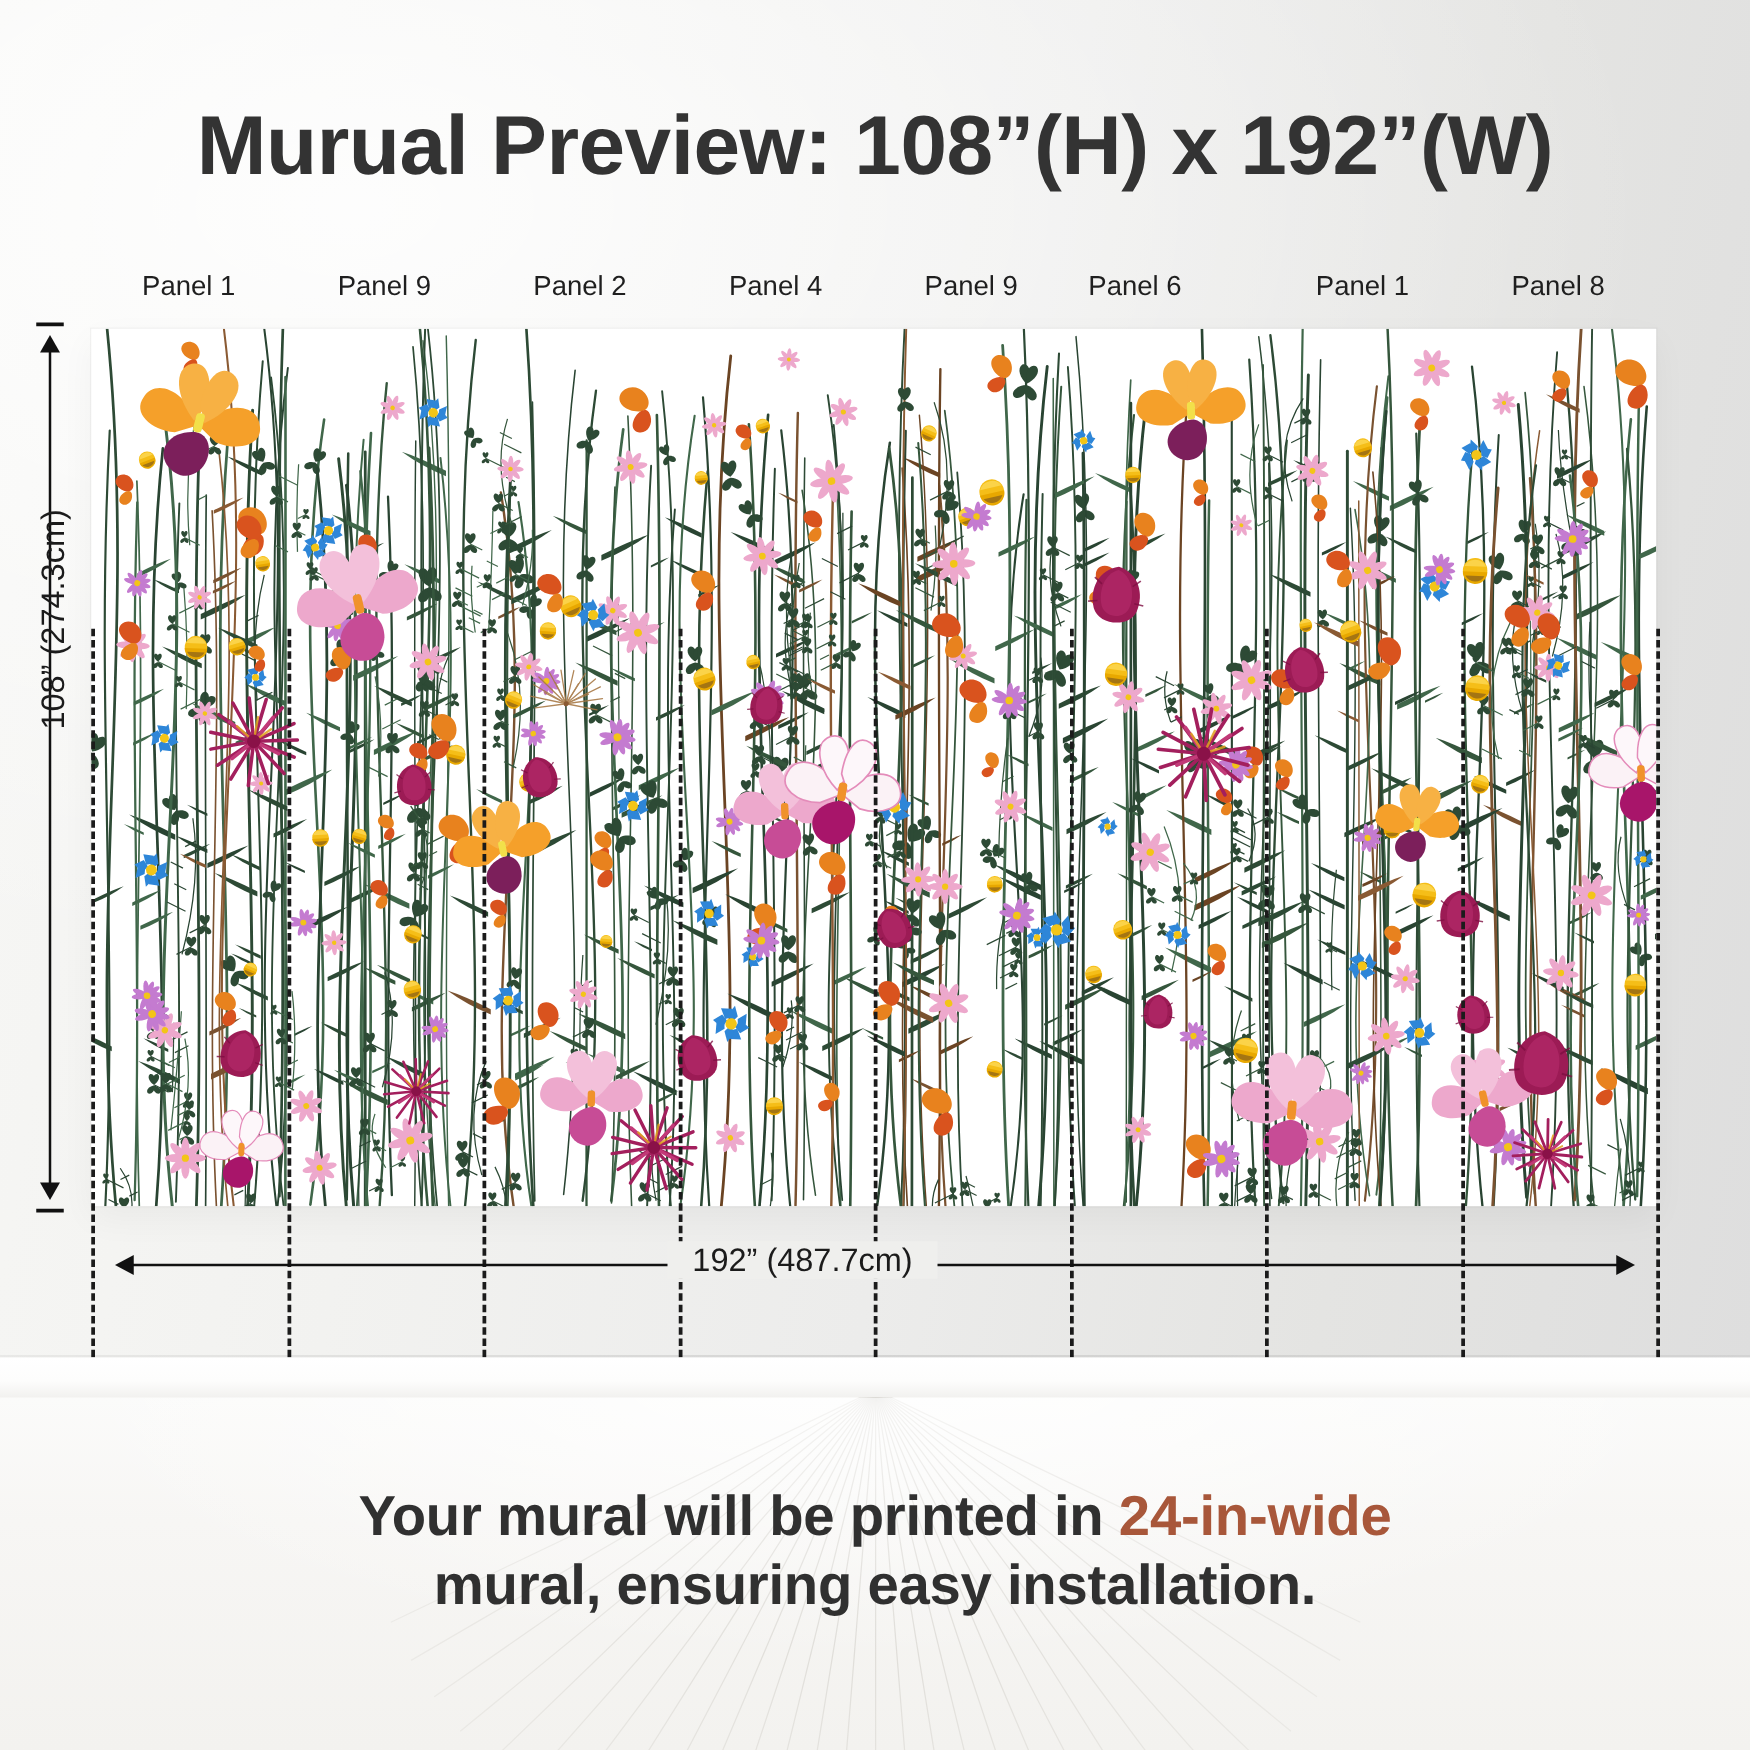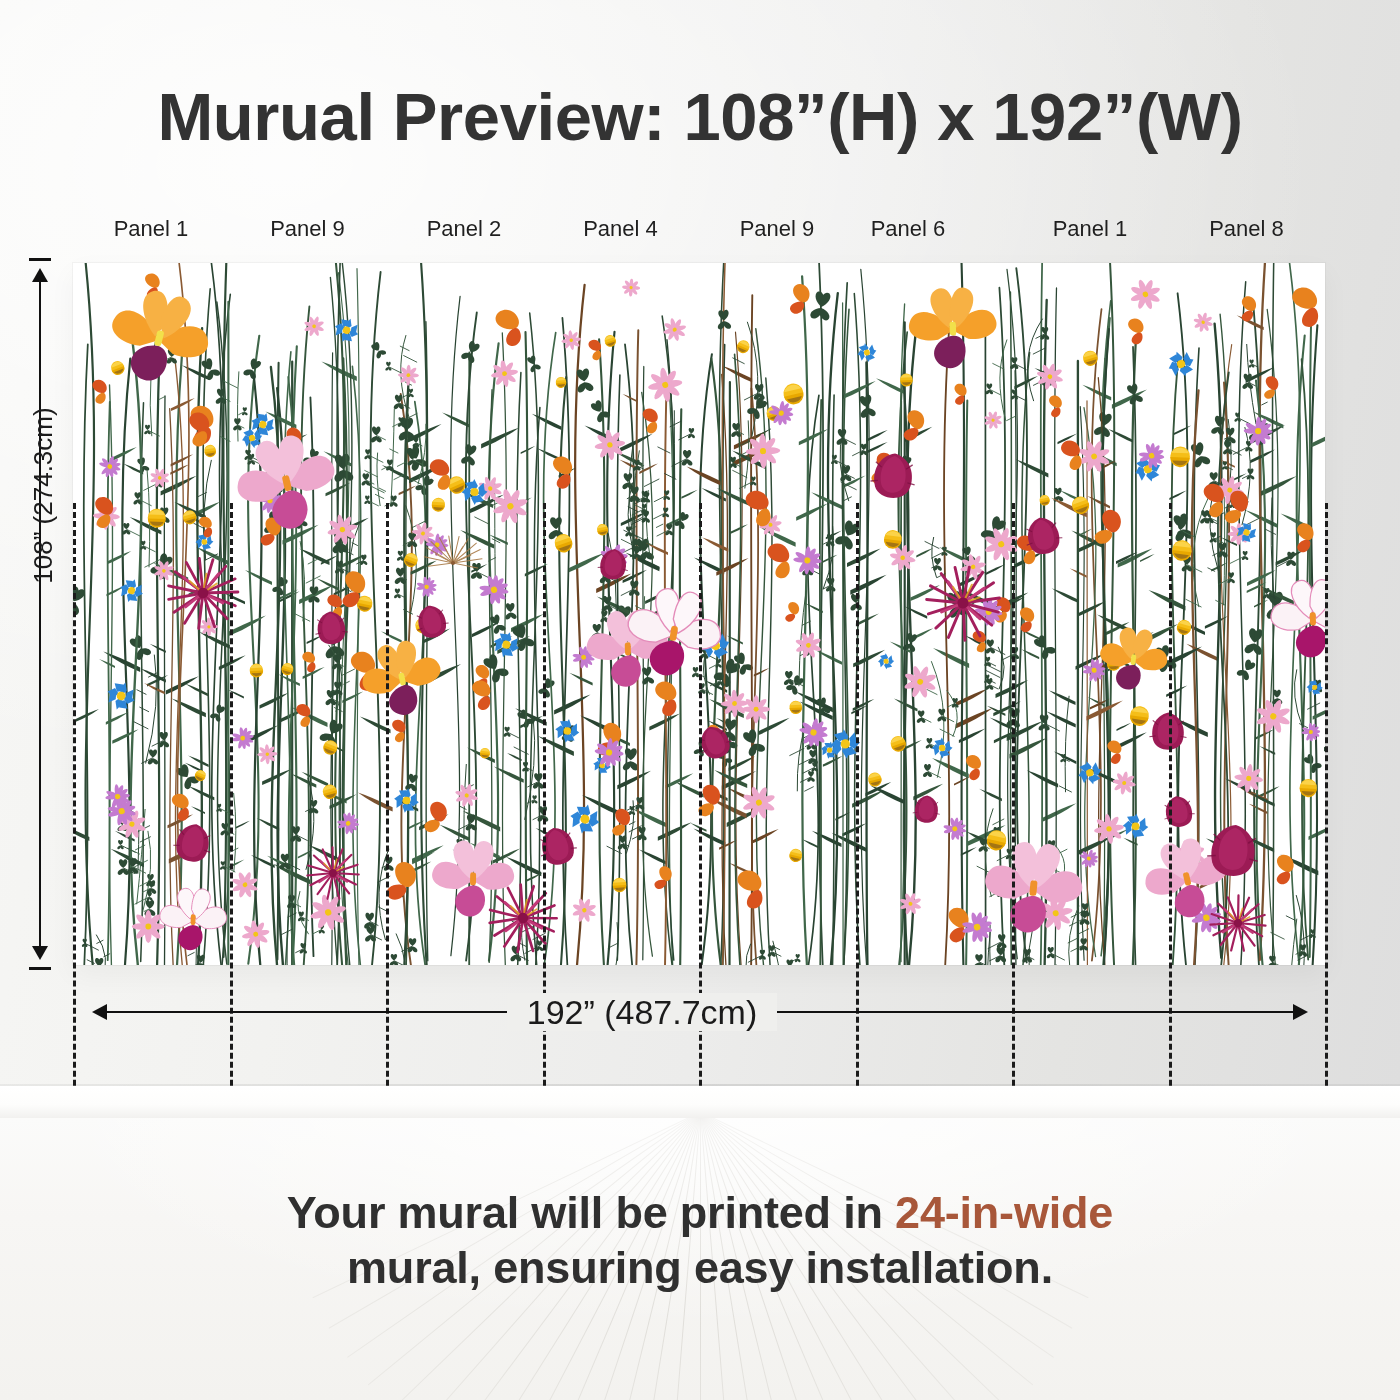--- a/index.html
+++ b/index.html
@@ -87,21 +87,21 @@
     font-size:26px;font-weight:400;color:#1b1b1b;white-space:nowrap;
   }
 
   .dim-h{position:absolute;left:92px;top:1003px;width:1216px;height:18px;}
   .dim-h .shaft{position:absolute;left:14px;right:14px;top:8px;height:2px;background:#111;}
   .dim-h .ah{position:absolute;top:1px;width:0;height:0;border-top:8px solid transparent;border-bottom:8px solid transparent;}
   .dim-h .ah.lt{left:0;border-right:15px solid #111;}
   .dim-h .ah.rt{right:0;border-left:15px solid #111;}
   .dim-h-label{
     position:absolute;left:0;top:993px;width:1284px;text-align:center;
-    font-size:34px;color:#1b1b1b;white-space:nowrap;
+    font-size:26px;color:#1b1b1b;white-space:nowrap;
   }
   .dim-h-label span{background:#efefed;padding:0 20px;}
 
   
   .caption{
     position:absolute;left:0;top:1186px;width:1400px;text-align:center;
     font-size:45px;font-weight:700;line-height:1.22;color:#303030;
     letter-spacing:-.2px;
   }
   .caption .hl{color:#A8573A;}

